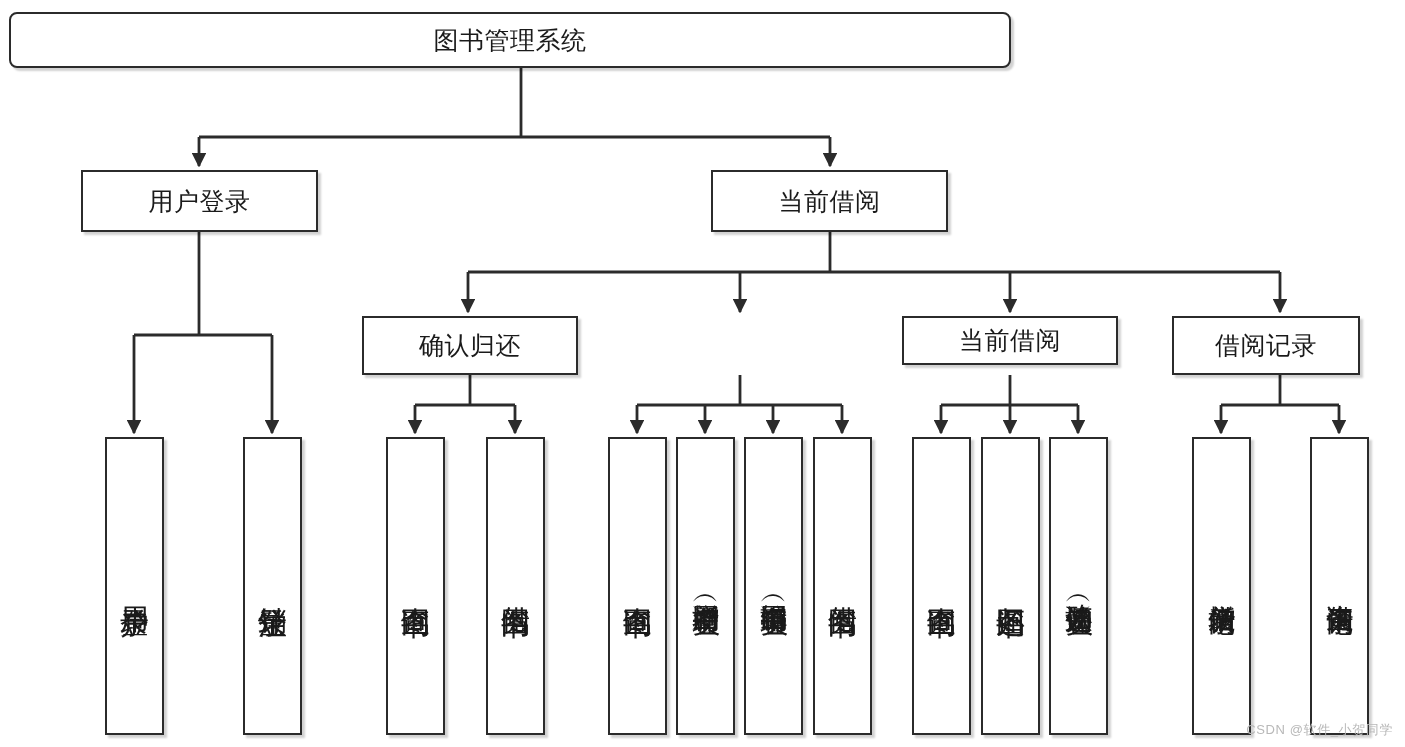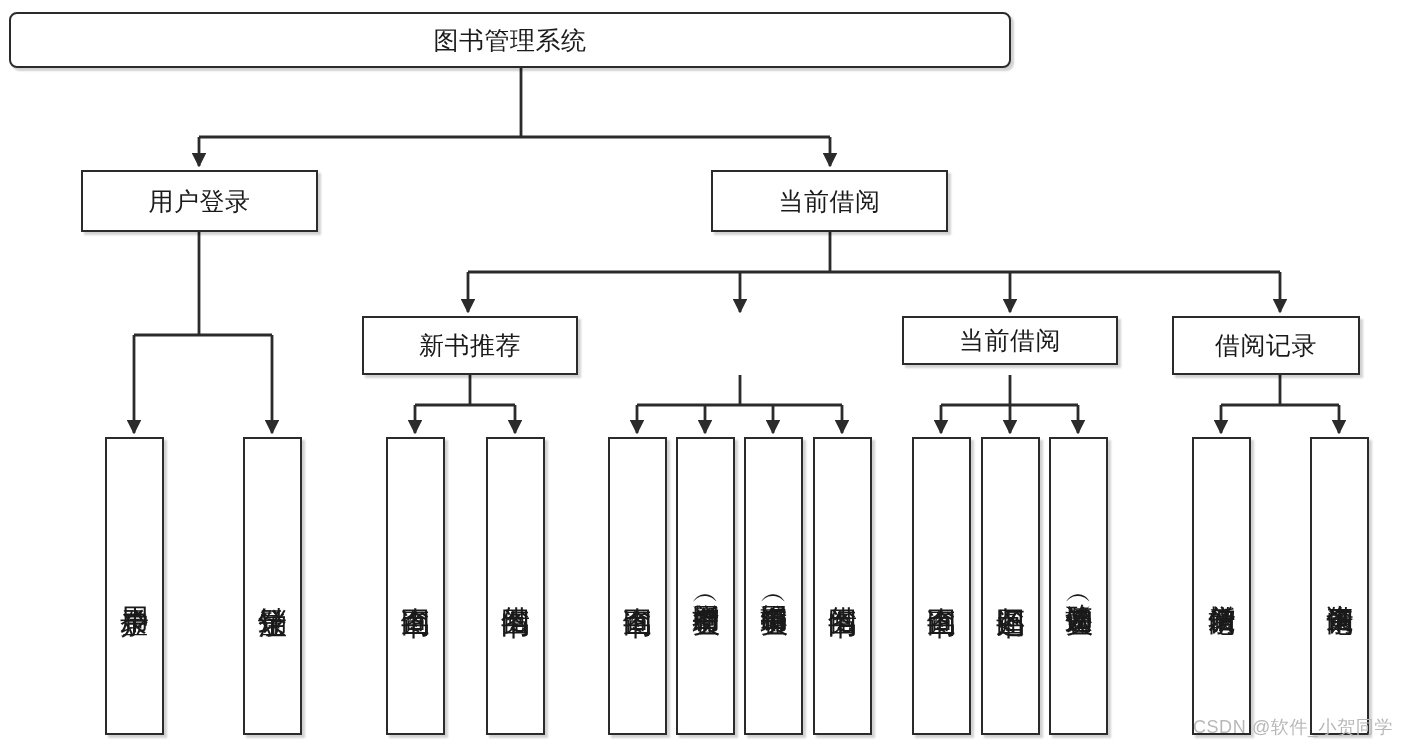--- a/index.html
+++ b/index.html
@@ -56,21 +56,21 @@
     letter-spacing: 1px;
     line-height: 1;
   }
   .node.vert .label.small {
     font-size: 27px;
   }
   #watermark {
     position: absolute;
     right: 12px;
     bottom: 8px;
-    font-size: 18px;
+    font-size: 13px;
     color: #b8b8b8;
     letter-spacing: 0.6px;
     white-space: nowrap;
     pointer-events: none;
   }
 </style>
 </head>
 <body>
 
 <div id="canvas">
@@ -132,21 +132,21 @@
   </div>
 
   <div class="node horiz" style="left:81px; top:170px; width:237px; height:62px;">
     <span class="label">用户登录</span>
   </div>
   <div class="node horiz" style="left:711px; top:170px; width:237px; height:62px;">
     <span class="label">当前借阅</span>
   </div>
 
   <div class="node horiz" style="left:362px; top:316px; width:216px; height:59px;">
-    <span class="label">新书推荐</span>
+    <span class="label">确认归还</span>
   </div>
   <div class="node horiz" style="left:902px; top:316px; width:216px; height:49px;">
     <span class="label">当前借阅</span>
   </div>
   <div class="node horiz" style="left:1172px; top:316px; width:188px; height:59px;">
     <span class="label">借阅记录</span>
   </div>
 
   <div class="node vert" style="left:105px; top:437px; width:59px; height:298px;">
     <span class="label">用户登录</span>

